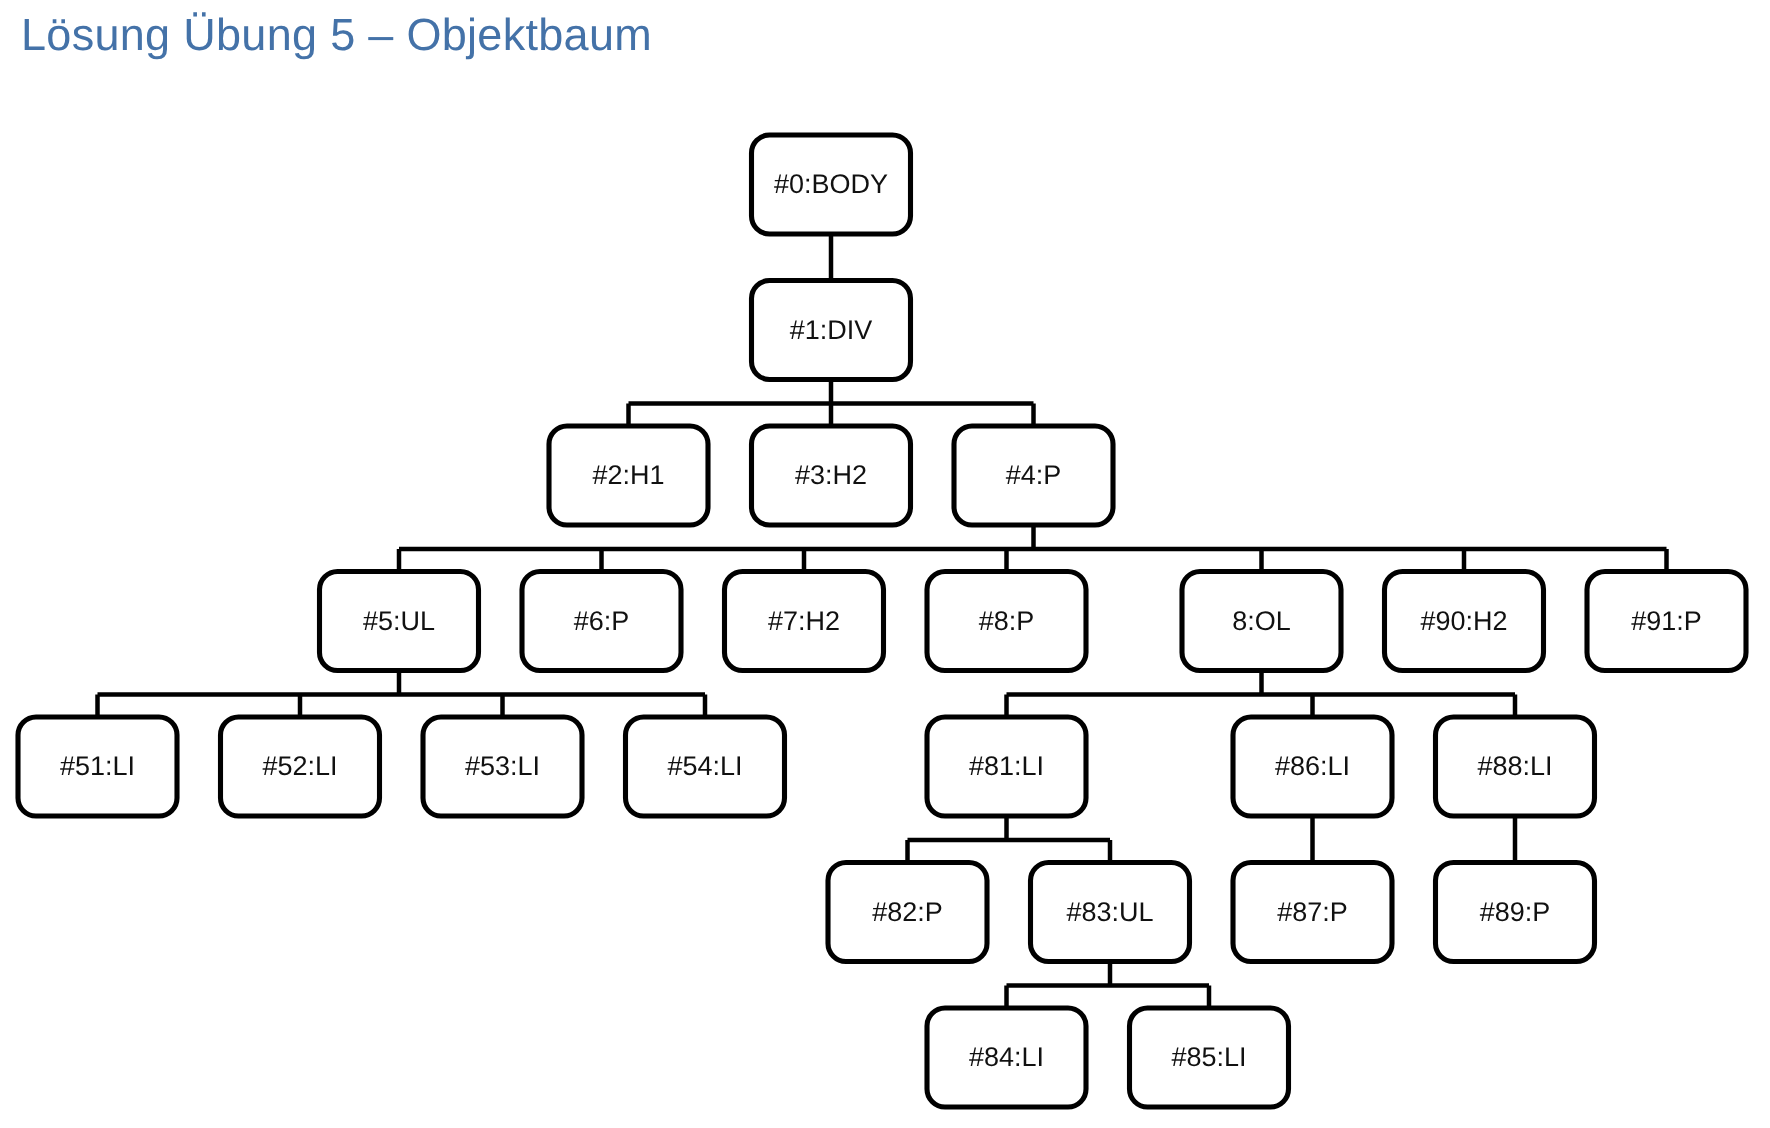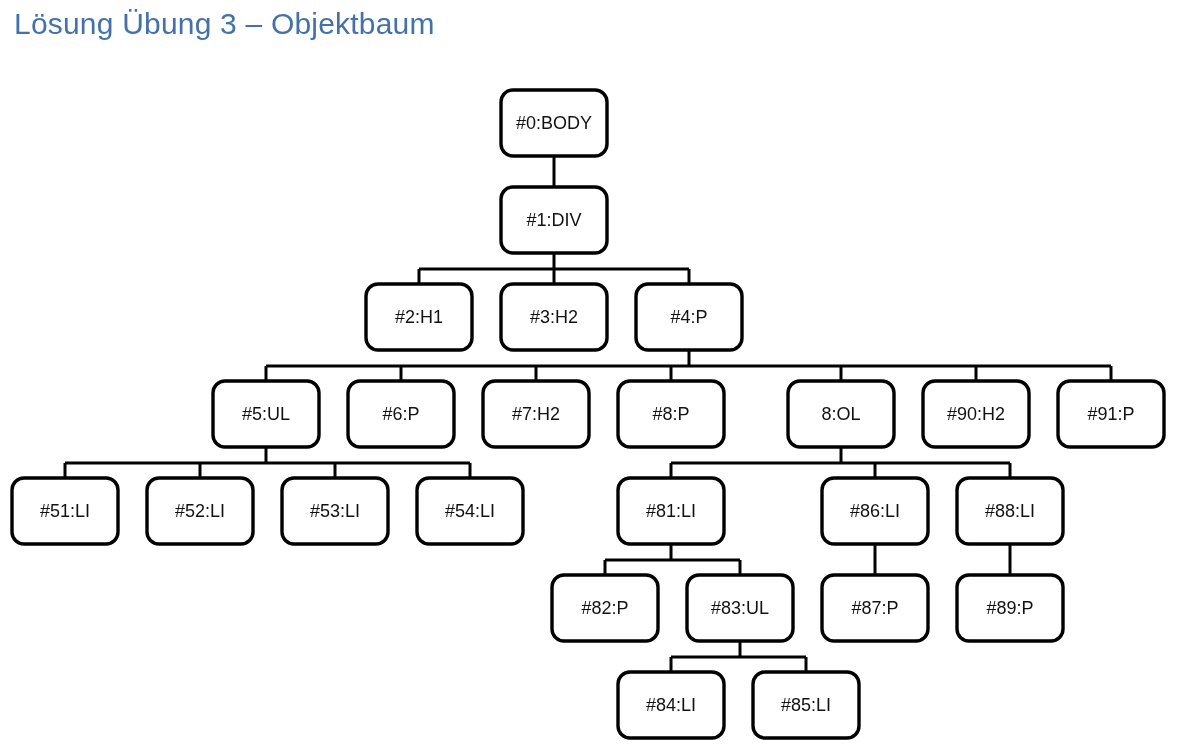--- a/index.html
+++ b/index.html
@@ -47,21 +47,21 @@
   .edge-line {
     stroke: #000000;
     stroke-width: 3;
     fill: none;
     stroke-linecap: butt;
   }
 </style>
 </head>
 <body>
 
-<div id="slide-title">Lösung Übung 3 – Objektbaum</div>
+<div id="slide-title">Lösung Übung 5 – Objektbaum</div>
 
 <svg id="tree-canvas" viewBox="0 0 1180 752" xmlns="http://www.w3.org/2000/svg">
   <g id="edge-layer">
       <line x1="554" y1="156" x2="554" y2="187" class="edge-line"></line>
       <line x1="554" y1="253" x2="554" y2="269" class="edge-line"></line>
       <line x1="419" y1="269" x2="689" y2="269" class="edge-line"></line>
       <line x1="419" y1="269" x2="419" y2="284" class="edge-line"></line>
       <line x1="554" y1="269" x2="554" y2="284" class="edge-line"></line>
       <line x1="689" y1="269" x2="689" y2="284" class="edge-line"></line>
       <line x1="689" y1="350" x2="689" y2="366" class="edge-line"></line>

